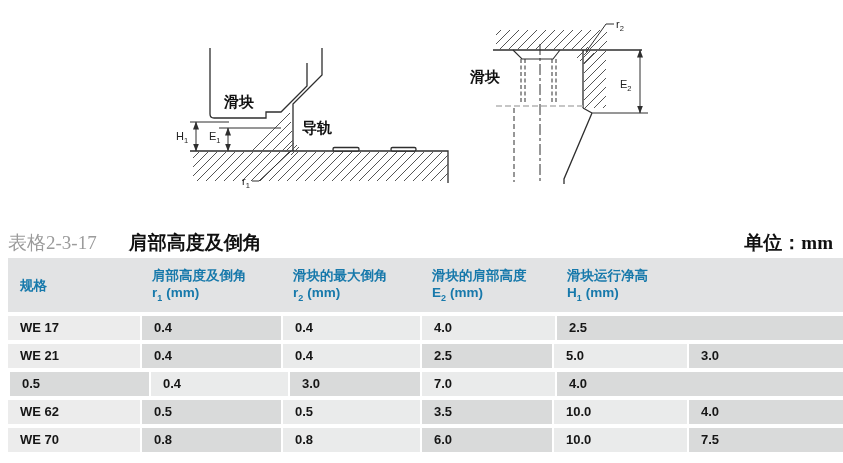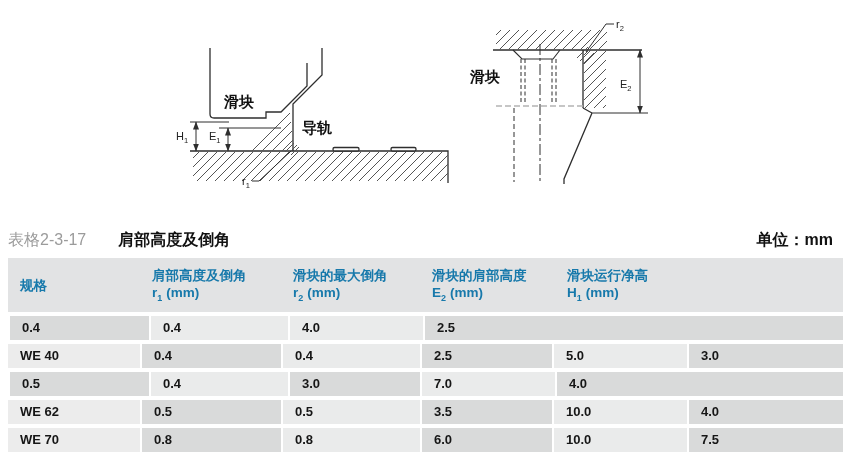--- a/index.html
+++ b/index.html
@@ -8,21 +8,21 @@
     font-family:"Liberation Sans", sans-serif;color:#111;overflow:hidden;
   }
   svg text{font-family:"Liberation Sans", sans-serif;}
   .diagrams{position:absolute;top:0;left:0;}
   .cjk{font-size:15px;font-weight:bold;fill:#111;}
   .dim{font-size:11px;fill:#222;}
   .dim .sub{font-size:7.5px;}
 
   .caption-row{
     position:absolute;top:230px;left:8px;right:10px;
-    display:flex;align-items:baseline;font-size:16px;
+    display:flex;align-items:baseline;font-size:19px;font-family:Liberation Serif, serif;
   }
   .table-tag{color:#9b9b9b;}
   .table-title{font-weight:bold;margin-left:32px;color:#111;}
   .unit-label{margin-left:auto;font-weight:bold;color:#111;}
 
   .spec-table{position:absolute;top:258px;left:8px;width:835px;}
   .thead{
     display:flex;background:#e2e3e4;height:54px;margin-bottom:1px;
     color:#1779ab;font-weight:bold;font-size:13.5px;box-sizing:border-box;
   }
@@ -163,27 +163,28 @@
         <div>滑块的肩部高度</div>
         <div><span>E</span><sub>2</sub><span class="unit-part">(mm)</span></div>
       </div>
       <div class="th c5">
         <div>滑块运行净高</div>
         <div><span>H</span><sub>1</sub><span class="unit-part">(mm)</span></div>
       </div>
     </div>
 
     <div class="trow">
+      <div class="td spec c0">WE 17</div>
       <div class="td dark c1">0.4</div>
       <div class="td light c2">0.4</div>
       <div class="td light c4">4.0</div>
       <div class="td dark c5">2.5</div>
     </div>
     <div class="trow">
-      <div class="td spec c0">WE 40</div>
+      <div class="td spec c0">WE 21</div>
       <div class="td dark c1">0.4</div>
       <div class="td light c2">0.4</div>
       <div class="td dark c3">2.5</div>
       <div class="td light c4">5.0</div>
       <div class="td dark c5">3.0</div>
     </div>
     <div class="trow">
       <div class="td dark c1">0.5</div>
       <div class="td light c2">0.4</div>
       <div class="td dark c3">3.0</div>

